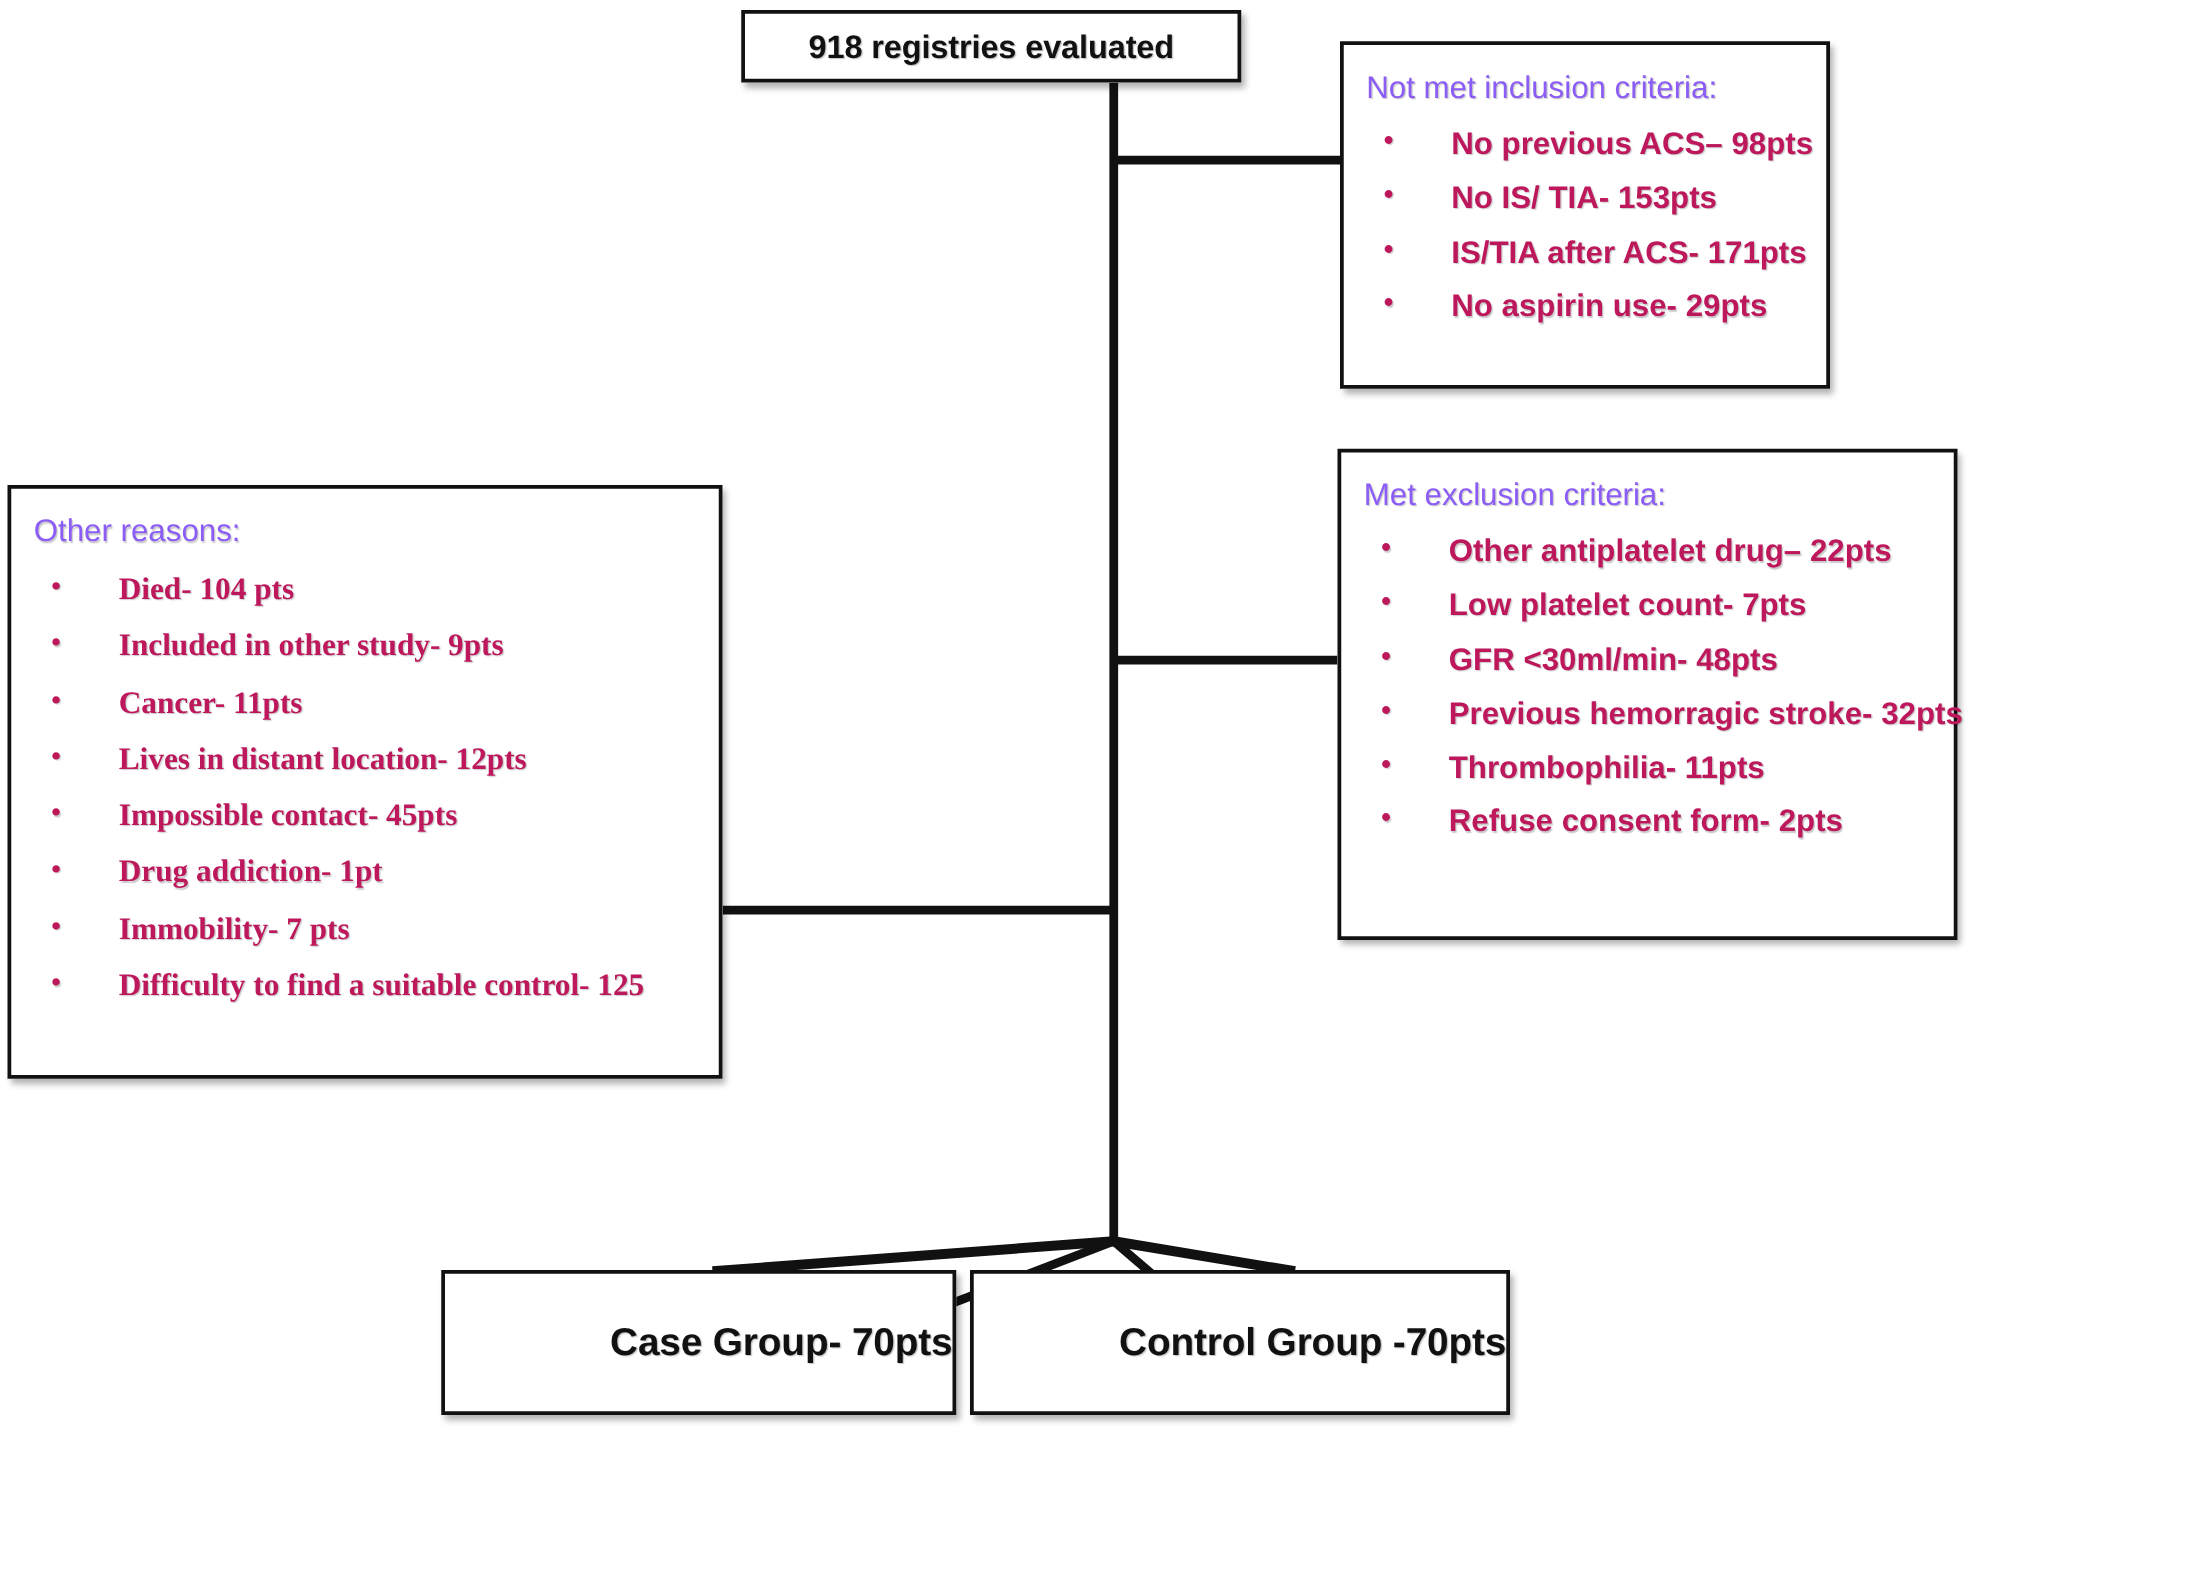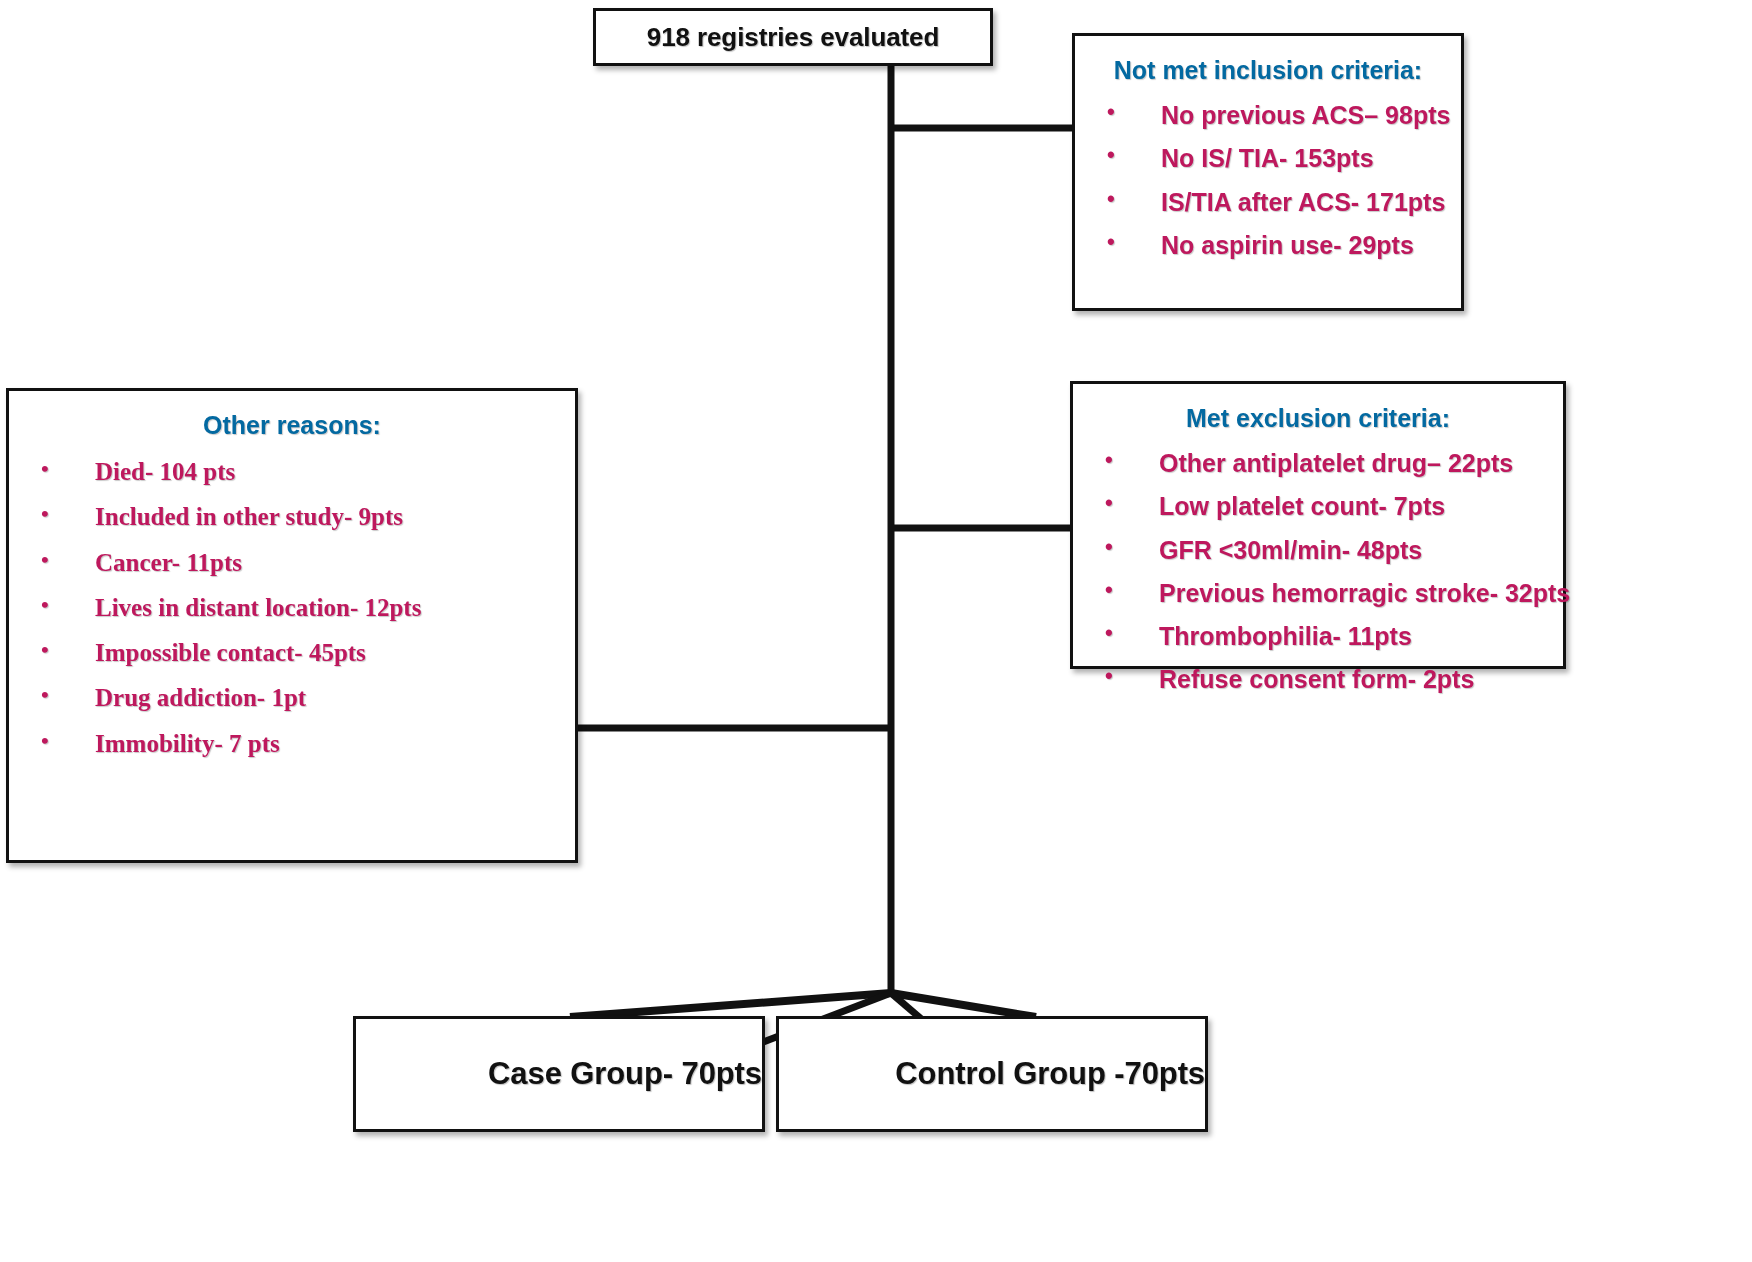--- a/index.html
+++ b/index.html
@@ -51,26 +51,25 @@
     justify-content: center;
   }
   #box-top .box-title {
     font-size: 26px;
   }
   
   .criteria-box {
     padding: 16px 18px 14px 18px;
   }
   .criteria-head {
-    font-weight: bold;
-    font-size: 25px;
-    color: #0369a1;
+    font-weight: normal;
+    font-size: 25px;
+    color: #8b5cf6;
     margin: 4px 0 6px 0;
     text-shadow: 1px 1px 1px rgba(0,0,0,0.22);
-    text-align: center;
   }
   ul.bullets {
     list-style: none;
     margin: 0;
     padding: 0;
   }
   ul.bullets li {
     position: relative;
     font-weight: bold;
     font-size: 25px;
@@ -89,23 +88,23 @@
     font-size: 22px;
   }
   #box-inclusion {
     left: 1072px;
     top: 33px;
     width: 392px;
     height: 278px;
   }
   #box-exclusion {
     left: 1070px;
-    top: 381px;
+    top: 359px;
     width: 496px;
-    height: 288px;
+    height: 393px;
   }
   #box-other {
     left: 6px;
     top: 388px;
     width: 572px;
     height: 475px;
   }
   #box-other ul.bullets li,
   #box-other .criteria-head {
     font-size: 25px;
@@ -191,20 +190,21 @@
   <div class="box criteria-box" id="box-other">
     <div class="criteria-head">Other reasons:</div>
     <ul class="bullets">
       <li>Died- 104 pts</li>
       <li>Included in other study- 9pts</li>
       <li>Cancer- 11pts</li>
       <li>Lives in distant location- 12pts</li>
       <li>Impossible contact- 45pts</li>
       <li>Drug addiction- 1pt</li>
       <li>Immobility- 7 pts</li>
+      <li>Difficulty to find a suitable control-  125</li>
     </ul>
   </div>
 
   <div class="box group-box" id="box-case">
     <span class="box-title">Case Group- 70pts</span>
   </div>
 
   <div class="box group-box" id="box-control">
     <span class="box-title">Control  Group -70pts</span>
   </div>

